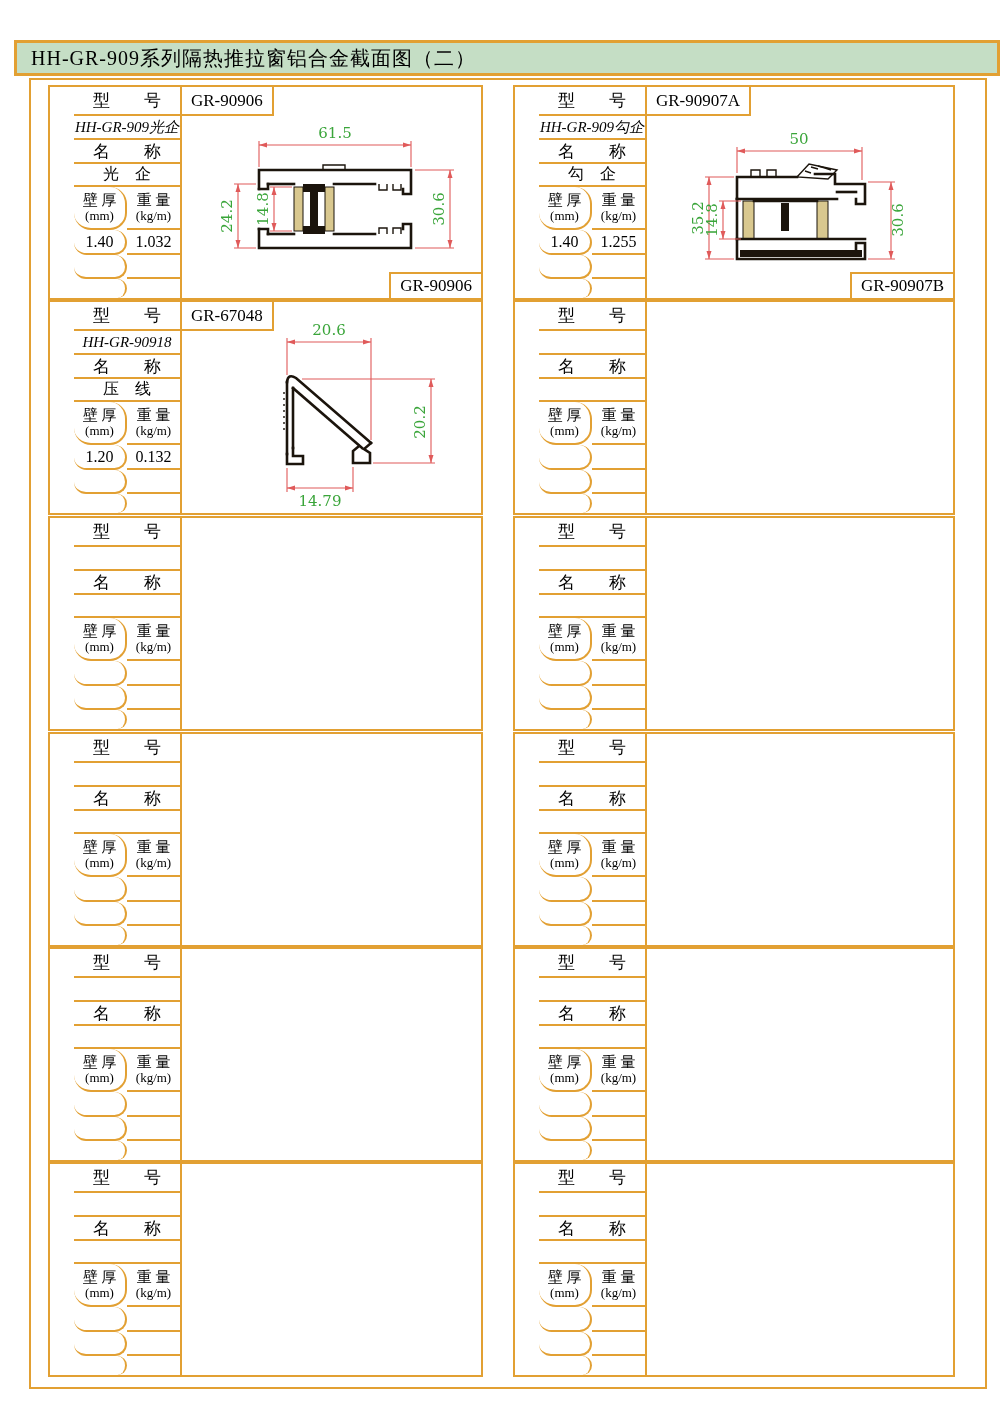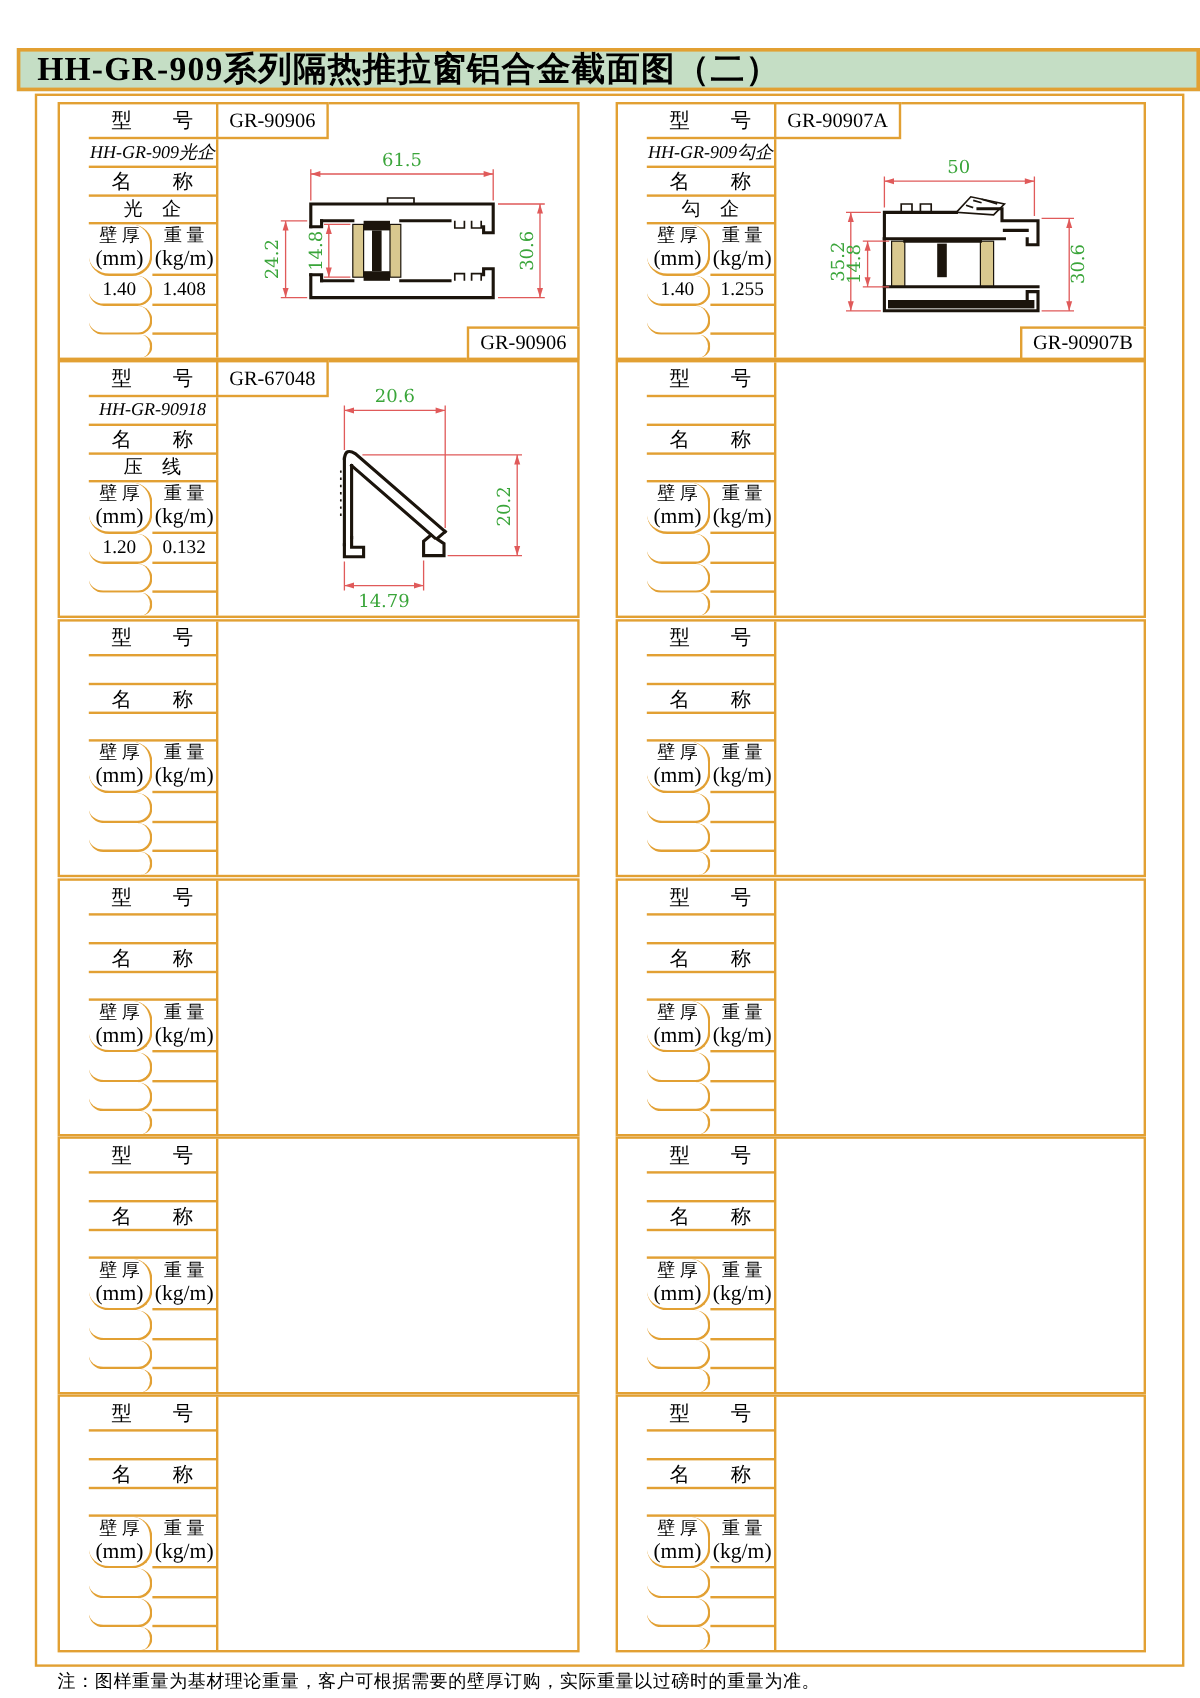--- a/index.html
+++ b/index.html
@@ -10,21 +10,21 @@
     --ink:#1B140C;
   }
   html,body{margin:0;padding:0;background:#ffffff;}
   body{width:1000px;height:1415px;font-family:"Liberation Serif","DejaVu Serif",serif;color:#000;}
   .page{position:relative;width:1000px;height:1415px;background:#fff;overflow:hidden;}
 
   .title-bar{
     position:absolute;left:14px;top:40px;width:966px;height:30px;
     background:var(--green-bg);border:3px solid var(--orange);
     display:flex;align-items:center;padding-left:14px;
-    font-size:28px;font-weight:bold;letter-spacing:1px;
+    font-size:20px;font-weight:normal;letter-spacing:1px;
   }
 
   .content-frame{
     position:absolute;left:29px;top:78px;width:954px;height:1307px;
     border:2.5px solid var(--orange);background:#fff;
   }
 
   .block{
     position:absolute;height:215px;border:2px solid var(--orange);
     display:flex;background:#fff;box-sizing:border-box;
@@ -42,21 +42,21 @@
   .mt-cell{
     border-bottom:2px solid var(--orange);
     display:flex;align-items:center;justify-content:center;
     font-size:16px;text-align:center;overflow:hidden;white-space:nowrap;
   }
   .mt-cell.span2{grid-column:1/3;}
   .mt-cell.div-r{border-right:2px solid var(--orange);border-radius:17px;}
   .mt-cell.last{border-bottom:none;}
   .mt-cell.hdr{font-size:17px;}
   .mt-cell.hdr2{flex-direction:column;line-height:1.1;font-size:15px;}
-  .mt-cell.hdr2 .unit{font-size:18px;}
+  .mt-cell.hdr2 .unit{font-size:13px;}
   .mt-cell.model-val{font-size:15px;font-style:italic;}
 
   .draw-area{flex:1;position:relative;}
   .tag-box{
     position:absolute;left:-2px;top:-2px;height:27px;line-height:27px;
     border:2px solid var(--orange);background:#fff;padding:0 9px;
     font-size:17px;white-space:nowrap;z-index:2;
   }
   .corner-box{
     position:absolute;right:-2px;bottom:-2px;height:24px;line-height:24px;
@@ -93,21 +93,21 @@
       <div class="mt-cell span2">光　企</div>
       <div class="mt-cell hdr2 div-r">
         <span>壁 厚</span>
         <span class="unit">(mm)</span>
       </div>
       <div class="mt-cell hdr2">
         <span>重 量</span>
         <span class="unit">(kg/m)</span>
       </div>
       <div class="mt-cell div-r">1.40</div>
-      <div class="mt-cell">1.408</div>
+      <div class="mt-cell">1.032</div>
       <div class="mt-cell div-r"></div>
       <div class="mt-cell"></div>
       <div class="mt-cell div-r last"></div>
       <div class="mt-cell last"></div>
     </div>
     <div class="draw-area">
       <div class="tag-box">GR-90906</div>
       <svg class="drawing" width="299" height="211" viewBox="0 0 299 211">
 
         <path class="pf" d="M77,102 V83 H229 V107 h-8 v-5"></path>
@@ -481,15 +481,14 @@
       <div class="mt-cell div-r"></div>
       <div class="mt-cell"></div>
       <div class="mt-cell div-r"></div>
       <div class="mt-cell"></div>
       <div class="mt-cell div-r last"></div>
       <div class="mt-cell last"></div>
     </div>
     <div class="draw-area"></div>
   </div>
 
-  <div class="footnote">注：图样重量为基材理论重量，客户可根据需要的壁厚订购，实际重量以过磅时的重量为准。</div>
 
 </div>
 
 </body></html>

